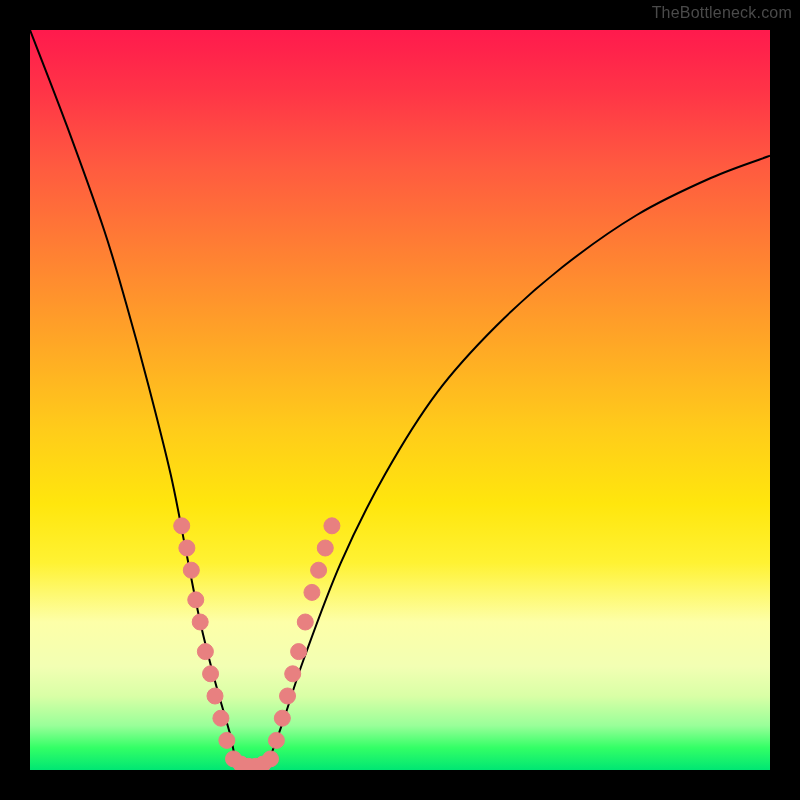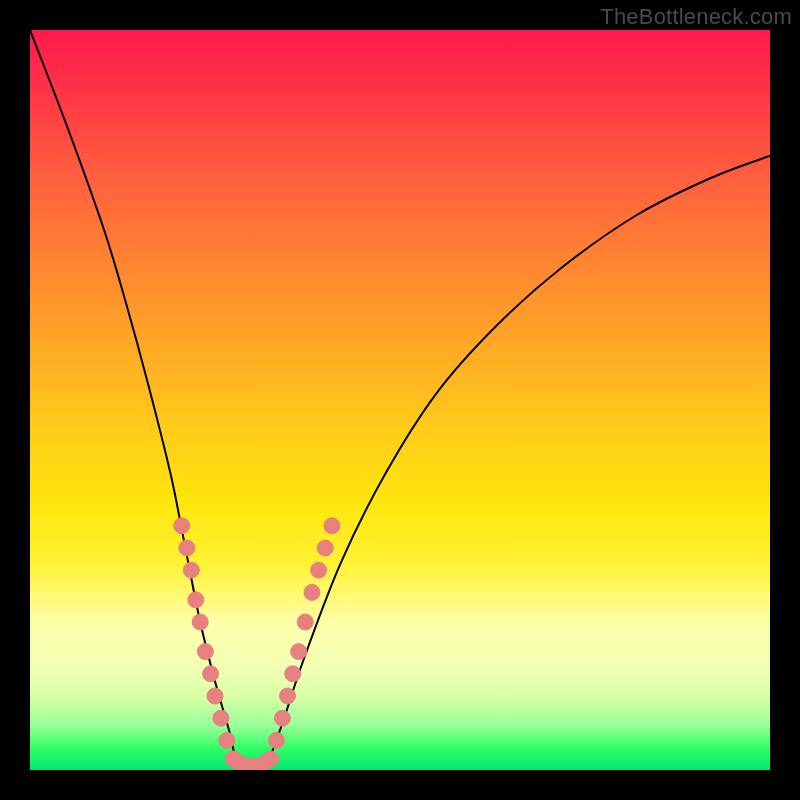--- a/index.html
+++ b/index.html
@@ -30,21 +30,21 @@
       #d9ffa6 90%,
       #99ff99 94%,
       #33ff66 97%,
       #00e673 100%);
   }
   .watermark {
     position: absolute;
     top: 4px;
     right: 8px;
     font-family: Arial, Helvetica, sans-serif;
-    font-size: 22px;
+    font-size: 16px;
     font-weight: 500;
     color: #4a4a4a;
     letter-spacing: 0.2px;
     z-index: 10;
   }
   svg.curves {
     position: absolute;
     left: 0; top: 0;
     width: 100%;
     height: 100%;

